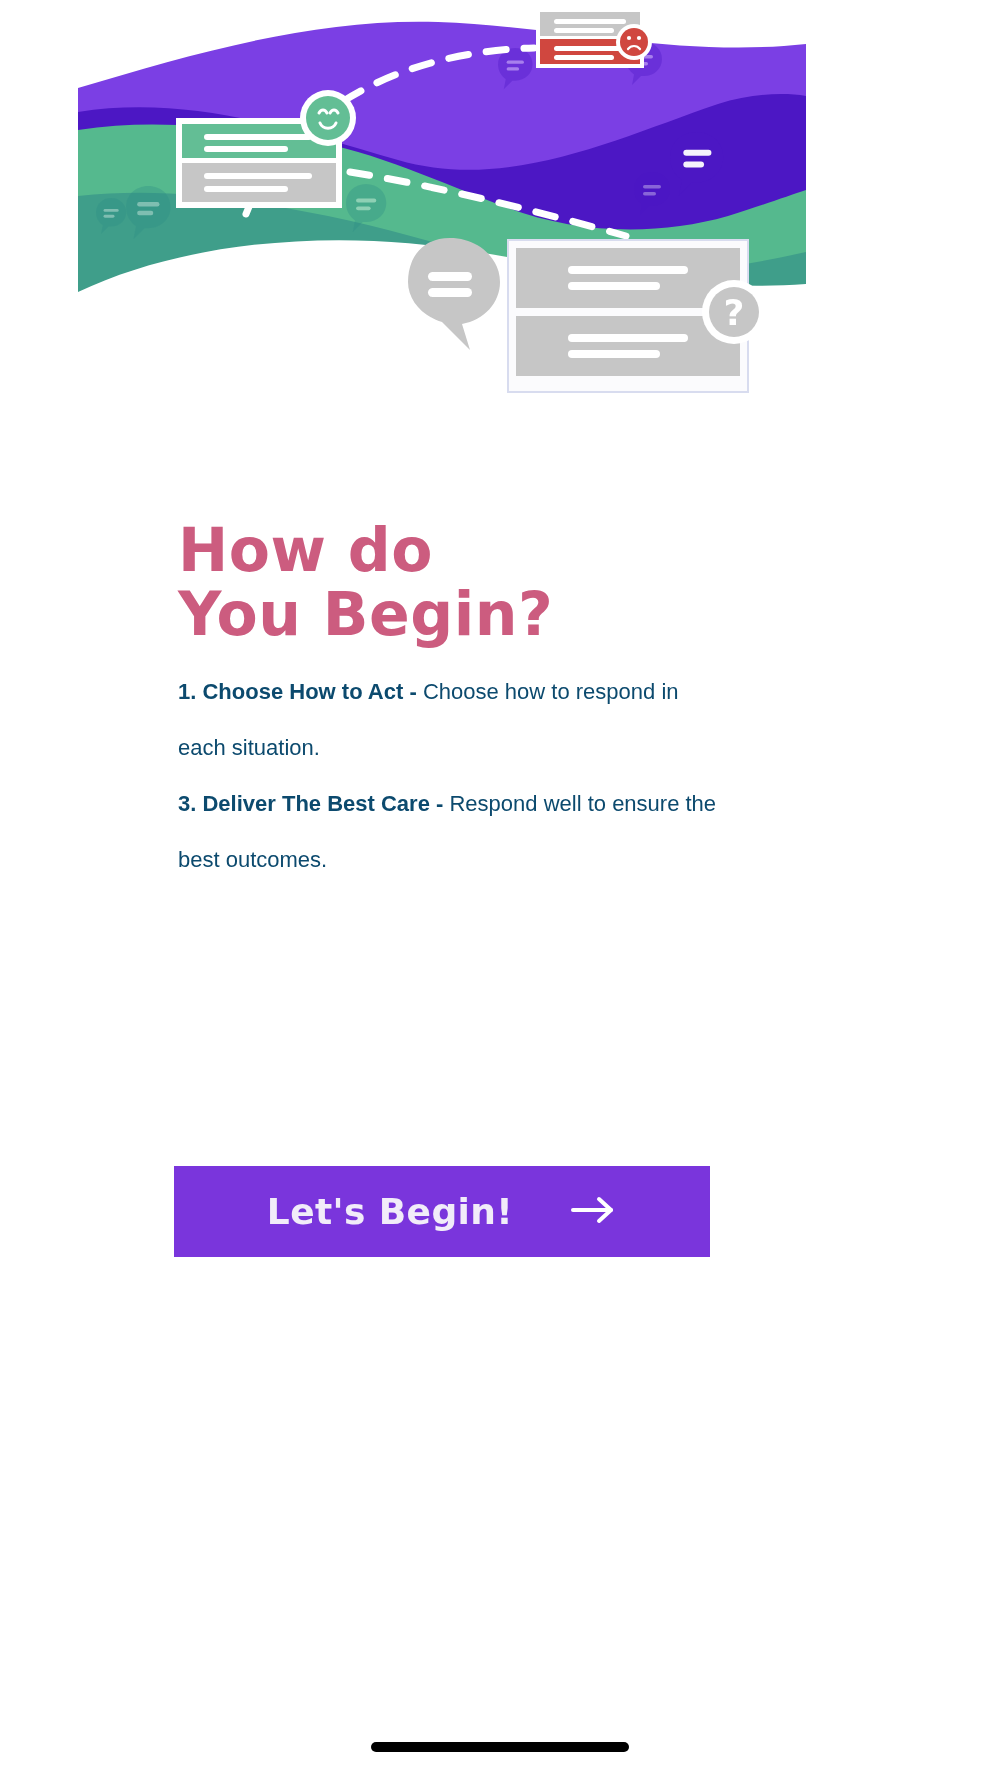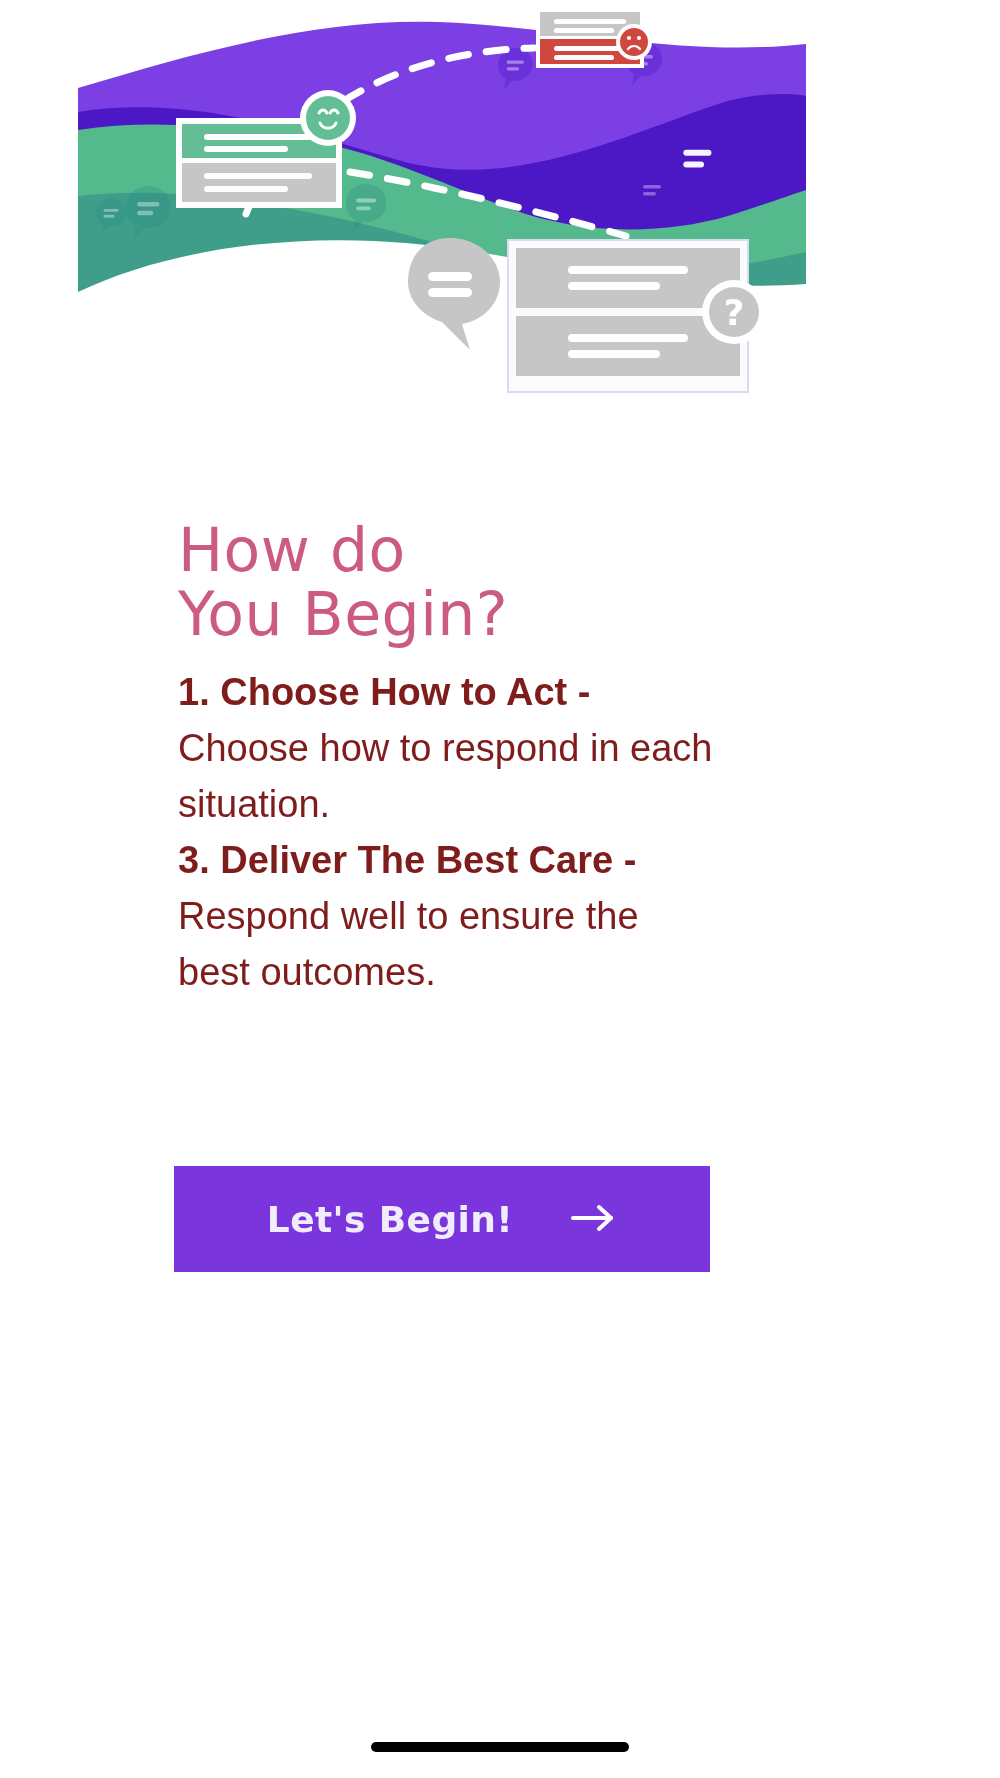--- a/index.html
+++ b/index.html
@@ -37,48 +37,48 @@
   .hero svg { display: block; }
 
   
   .headline {
     position: absolute;
     left: 178px;
     top: 478px;
     width: 640px;
     color: #cc5c7f;
     font-family: "DejaVu Sans", sans-serif;
-    font-weight: normal;
+    font-weight: bold;
     font-size: 60px;
     line-height: 64px;
     letter-spacing: 0.5px;
   }
   .headline .ln { display: block; white-space: pre; }
 
   
   .steps {
     position: absolute;
     left: 178px;
     top: 664px;
     width: 540px;
     font-family: "Liberation Sans", sans-serif;
-    font-size: 38px;
+    font-size: 22px;
     line-height: 56px;
-    color: #7f1d1d;
+    color: #0c4a6e;
   }
   .steps .step { margin: 0 0 0 0; }
   .steps b { font-weight: bold; }
 
   
   .cta {
     position: absolute;
     left: 174px;
     top: 1166px;
     width: 536px;
-    height: 106px;
+    height: 91px;
     background: #7a35dc;
     border: none;
     display: flex;
     align-items: center;
     justify-content: center;
     gap: 56px;
     cursor: pointer;
     padding: 0;
   }
   .cta-label {

